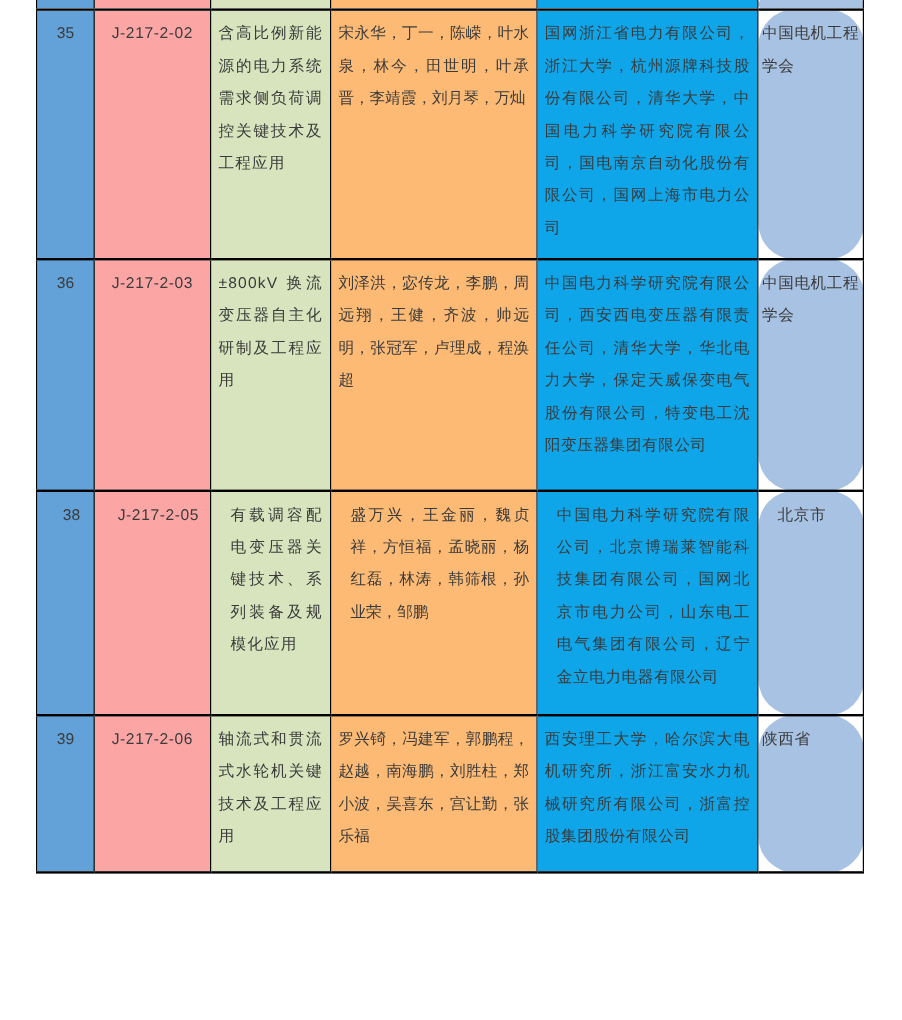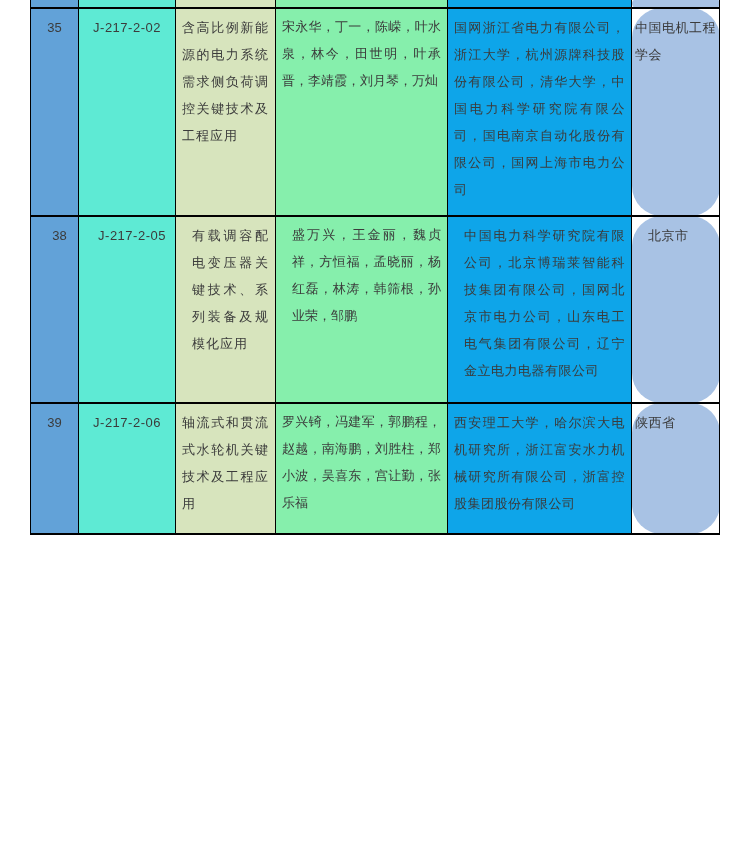--- a/index.html
+++ b/index.html
@@ -30,23 +30,23 @@
     border-bottom-width: 2px;
     vertical-align: top;
     font-size: 13px;
     line-height: 27px;
     padding: 5px 6px 4px 6px;
     word-break: break-all;
     overflow: hidden;
   }
   
   td.c-no      { background: #62a2d8; text-align: center; width: 47px; }
-  td.c-code    { background: #5eead4; text-align: center; width: 96px; letter-spacing: 0.5px; }
+  td.c-code    { background: #fca5a5; text-align: center; width: 96px; letter-spacing: 0.5px; }
   td.c-title   { background: #d7e4bd; text-align: justify; width: 99px;  letter-spacing: 1px; }
-  td.c-authors { background: #86efac; text-align: justify; width: 171px; letter-spacing: 0px; font-family: Liberation Mono, monospace; }
+  td.c-authors { background: #fdba74; text-align: justify; width: 171px; letter-spacing: 0px; }
   td.c-orgs    { background: #0ea5e9; text-align: justify; width: 183px; letter-spacing: 0.5px; }
   td.c-nom     { background: #a8c2e4; text-align: left;    width: 87px;  letter-spacing: 0.5px; padding-left: 3px; padding-right: 3px; border-radius: 30px; }
 
   tr.sliver-top td    { height: 7px;  padding: 0; }
   tr.r35 td { height: 197px; }
   tr.r36 td { height: 182px; }
   tr.r37 td { height: 154px; }
   tr.r38 td { height: 176px; padding-left: 16px; }
   tr.r39 td { height: 120px; }
 </style>
@@ -67,20 +67,28 @@
 
     <tr class="r35">
       <td class="c-no">35</td>
       <td class="c-code">J-217-2-02</td>
       <td class="c-title">含高比例新能源的电力系统需求侧负荷调控关键技术及工程应用</td>
       <td class="c-authors">宋永华，丁一，陈嵘，叶水泉，林今，田世明，叶承晋，李靖霞，刘月琴，万灿</td>
       <td class="c-orgs">国网浙江省电力有限公司，浙江大学，杭州源牌科技股份有限公司，清华大学，中国电力科学研究院有限公司，国电南京自动化股份有限公司，国网上海市电力公司</td>
       <td class="c-nom">中国电机工程学会</td>
     </tr>
 
+    <tr class="r36">
+      <td class="c-no">36</td>
+      <td class="c-code">J-217-2-03</td>
+      <td class="c-title">±800kV 换流变压器自主化研制及工程应用</td>
+      <td class="c-authors">刘泽洪，宓传龙，李鹏，周远翔，王健，齐波，帅远明，张冠军，卢理成，程涣超</td>
+      <td class="c-orgs">中国电力科学研究院有限公司，西安西电变压器有限责任公司，清华大学，华北电力大学，保定天威保变电气股份有限公司，特变电工沈阳变压器集团有限公司</td>
+      <td class="c-nom">中国电机工程学会</td>
+    </tr>
 
 
     <tr class="r38">
       <td class="c-no">38</td>
       <td class="c-code">J-217-2-05</td>
       <td class="c-title">有载调容配电变压器关键技术、系列装备及规模化应用</td>
       <td class="c-authors">盛万兴，王金丽，魏贞祥，方恒福，孟晓丽，杨红磊，林涛，韩筛根，孙业荣，邹鹏</td>
       <td class="c-orgs">中国电力科学研究院有限公司，北京博瑞莱智能科技集团有限公司，国网北京市电力公司，山东电工电气集团有限公司，辽宁金立电力电器有限公司</td>
       <td class="c-nom">北京市</td>
     </tr>

